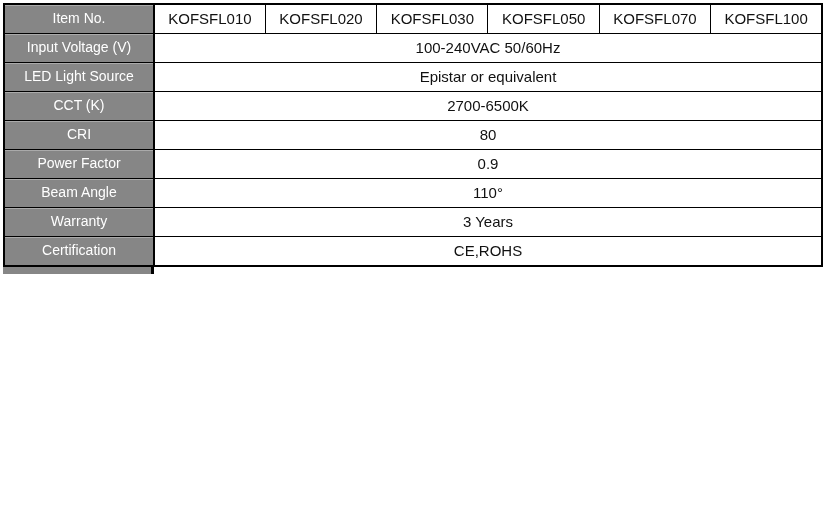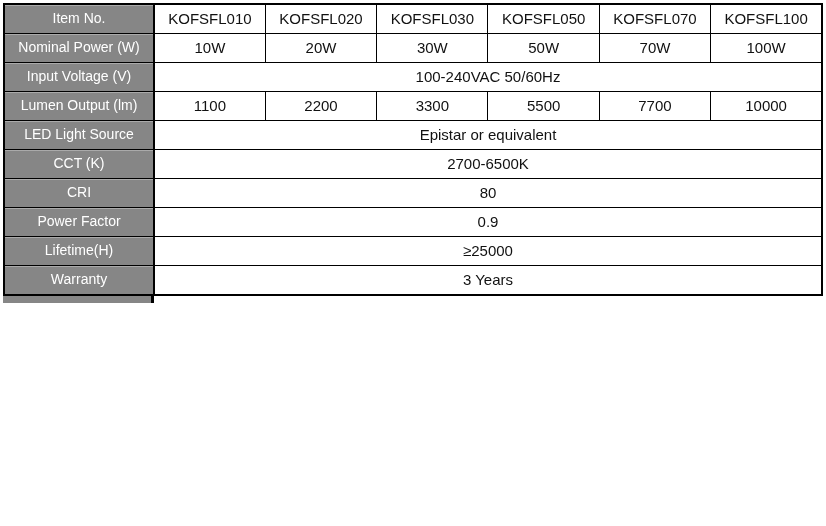--- a/index.html
+++ b/index.html
@@ -69,45 +69,27 @@
       <tr>
         <td class="label">Item No.</td>
         <td>KOFSFL010</td>
         <td>KOFSFL020</td>
         <td>KOFSFL030</td>
         <td>KOFSFL050</td>
         <td>KOFSFL070</td>
         <td>KOFSFL100</td>
       </tr>
 
-      <tr>
-        <td class="label">Nominal Power (W)</td>
-        <td>10W</td>
-        <td>20W</td>
-        <td>30W</td>
-        <td>50W</td>
-        <td>70W</td>
-        <td>100W</td>
-      </tr>
 
       <tr>
         <td class="label">Input Voltage (V)</td>
         <td colspan="6">100-240VAC 50/60Hz</td>
       </tr>
 
 
-      <tr>
-        <td class="label">Lumen Output (lm)</td>
-        <td>1100</td>
-        <td>2200</td>
-        <td>3300</td>
-        <td>5500</td>
-        <td>7700</td>
-        <td>10000</td>
-      </tr>
 
       <tr>
         <td class="label">LED Light Source</td>
         <td colspan="6">Epistar or equivalent</td>
       </tr>
 
       <tr>
         <td class="label">CCT (K)</td>
         <td colspan="6">2700-6500K</td>
       </tr>
@@ -115,32 +97,36 @@
       <tr>
         <td class="label">CRI</td>
         <td colspan="6">80</td>
       </tr>
 
       <tr>
         <td class="label">Power Factor</td>
         <td colspan="6">0.9</td>
       </tr>
 
+      <tr>
+        <td class="label">Beam Angle</td>
+        <td colspan="6">110°</td>
+      </tr>
 
 
 
-      <tr>
-        <td class="label">Lifetime(H)</td>
-        <td colspan="6">≥25000</td>
-      </tr>
 
 
       <tr>
         <td class="label">Warranty</td>
         <td colspan="6">3 Years</td>
       </tr>
 
+      <tr>
+        <td class="label">Certification</td>
+        <td colspan="6">CE,ROHS</td>
+      </tr>
 
     </tbody>
   </table>
 
   <div class="bottom-sliver"></div>
 </div>
 
 </body></html>

